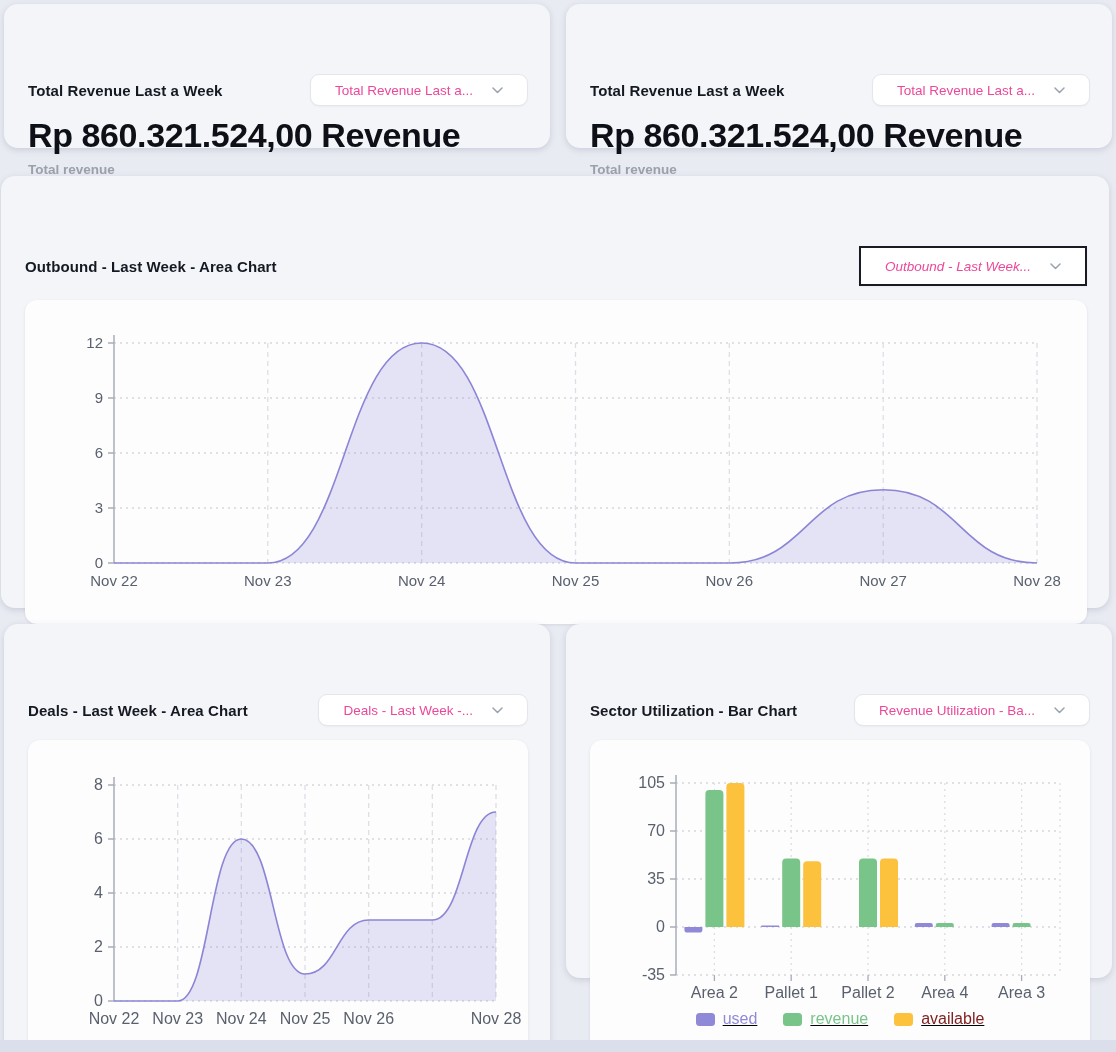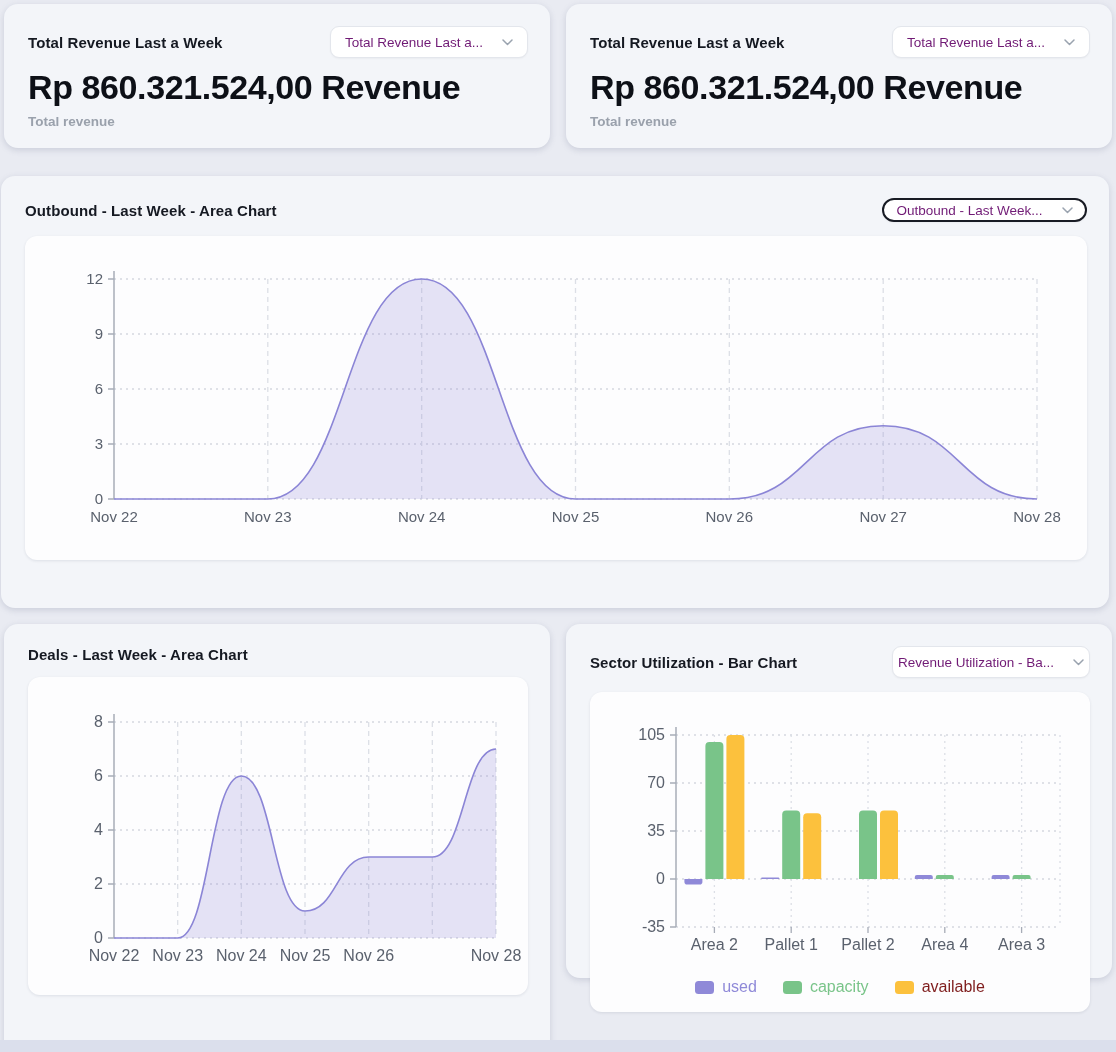--- a/index.html
+++ b/index.html
@@ -14,47 +14,48 @@
     box-shadow:0 2px 6px rgba(90,100,130,0.22);
   }
   .c1 { left:4px;   top:4px;   width:546px;  height:144px; }
   .c2 { left:566px; top:4px;   width:546px;  height:144px; }
   .c3 { left:1px;   top:176px; width:1108px; height:432px; }
   .c4 { left:4px;   top:624px; width:546px;  height:444px; }
   .c5 { left:566px; top:624px; width:546px;  height:354px; }
   .card-head {
     display:flex; justify-content:space-between; align-items:center;
     padding:22px 22px 0 24px;
+    margin-top:48px;
   }
   .card-title { font-size:15px; font-weight:600; color:#151922; margin:0; letter-spacing:0.1px; }
   .select {
     display:flex; align-items:center; justify-content:center; gap:19px;
     background:#ffffff; border:1px solid #e3e6ec; border-radius:9px;
-    height:32px; min-width:198px; padding:0 5px;
-    font-size:13.5px; color:#701a75; font-family:inherit; cursor:pointer;
+    height:32px; min-width:198px; padding:0 24px;
+    font-size:13.5px; color:#ec4899; font-family:inherit; cursor:pointer;
     box-shadow:0 1px 2px rgba(0,0,0,0.04); white-space:nowrap;
   }
-  .select.focused { border:2px solid #181b24; border-radius:16px; height:24px; min-width:205px; }
+  .select.focused { border:2px solid #181b24; border-radius:0; height:40px; min-width:205px;font-style:italic; }
   .chev { flex:0 0 auto; }
   .big-value {
     margin:10px 24px 0 24px; font-size:34px; font-weight:800;
     color:#0d1017; letter-spacing:-0.4px;
   }
   .sub { margin:7px 24px 0 24px; color:#9aa1ac; font-size:13.5px;font-weight:bold; }
   .panel {
     background:#fdfdfe; border-radius:12px;
     box-shadow:0 1px 3px rgba(30,40,70,0.10);
     margin:14px 22px 0 24px; overflow:hidden;
   }
   .c3 .panel { height:324px; }
   .c4 .panel { height:318px; margin-bottom:0; }
   .c5 .panel { height:320px; }
   .panel svg { display:block; }
   .panel svg text { font-family:"Liberation Sans", sans-serif; }
-  .legend { display:flex; justify-content:center; align-items:center; gap:26px; margin-top:20px; }
+  .legend { display:flex; justify-content:center; align-items:center; gap:26px; margin-top:4px;text-decoration:underline; }
   .legend-item { display:flex; align-items:center; gap:8px; font-size:16px; cursor:pointer; }
   .legend-swatch { width:19px; height:13px; border-radius:3.5px; }
   .bottom-strip { position:absolute; left:0; top:1040px; width:1116px; height:12px; background:#dbdfec; }
 </style>
 </head>
 <body>
 
 <section class="card c1">
   <div class="card-head">
     <h2 class="card-title">Total Revenue Last a Week</h2>
@@ -128,20 +129,26 @@
           <text x="858.2" y="286" text-anchor="middle" font-size="15" fill="#5a616d">Nov 27</text>
           <text x="1012" y="286" text-anchor="middle" font-size="15" fill="#5a616d">Nov 28</text>
         </svg>
       </div>
   </div>
 </section>
 
 <section class="card c4">
   <div class="card-head">
     <h2 class="card-title">Deals - Last Week - Area Chart</h2>
+    <button class="select">
+      <span>Deals - Last Week -...</span>
+      <svg class="chev" width="11" height="7" viewBox="0 0 11 7">
+          <polyline points="1,1 5.5,5.5 10,1" fill="none" stroke="#9aa3af" stroke-width="1.5" stroke-linecap="round" stroke-linejoin="round"></polyline>
+        </svg>
+    </button>
   </div>
   <div class="panel">
     <div id="chart-deals">
         <svg width="498" height="318" viewBox="0 0 498 318">
           <line x1="86" y1="261" x2="468" y2="261" stroke="#d5d8df" stroke-width="1.3" stroke-dasharray="2 4"></line>
           <line x1="86" y1="207" x2="468" y2="207" stroke="#d5d8df" stroke-width="1.3" stroke-dasharray="2 4"></line>
           <line x1="86" y1="153" x2="468" y2="153" stroke="#d5d8df" stroke-width="1.3" stroke-dasharray="2 4"></line>
           <line x1="86" y1="99" x2="468" y2="99" stroke="#d5d8df" stroke-width="1.3" stroke-dasharray="2 4"></line>
           <line x1="86" y1="45" x2="468" y2="45" stroke="#d5d8df" stroke-width="1.3" stroke-dasharray="2 4"></line>
           <line x1="149.7" y1="45" x2="149.7" y2="261" stroke="#dcdfe6" stroke-width="1.3" stroke-dasharray="5 4"></line>
@@ -232,21 +239,21 @@
           <line x1="431.6" y1="235" x2="431.6" y2="241" stroke="#a7acb7" stroke-width="1.3"></line>
           <text x="431.6" y="258" text-anchor="middle" font-size="16" fill="#5a616d">Area 3</text>
         </svg>
         <div class="legend">
           <div class="legend-item">
             <span class="legend-swatch" style="background:#8f89d8"></span>
             <span style="color:#8f89d8">used</span>
           </div>
           <div class="legend-item">
             <span class="legend-swatch" style="background:#79c489"></span>
-            <span style="color:#79c489">capacity</span>
+            <span style="color:#79c489">revenue</span>
           </div>
           <div class="legend-item">
             <span class="legend-swatch" style="background:#fcc13d"></span>
             <span style="color:#7f1d1d">available</span>
           </div>
         </div>
       </div>
   </div>
 </section>
 

